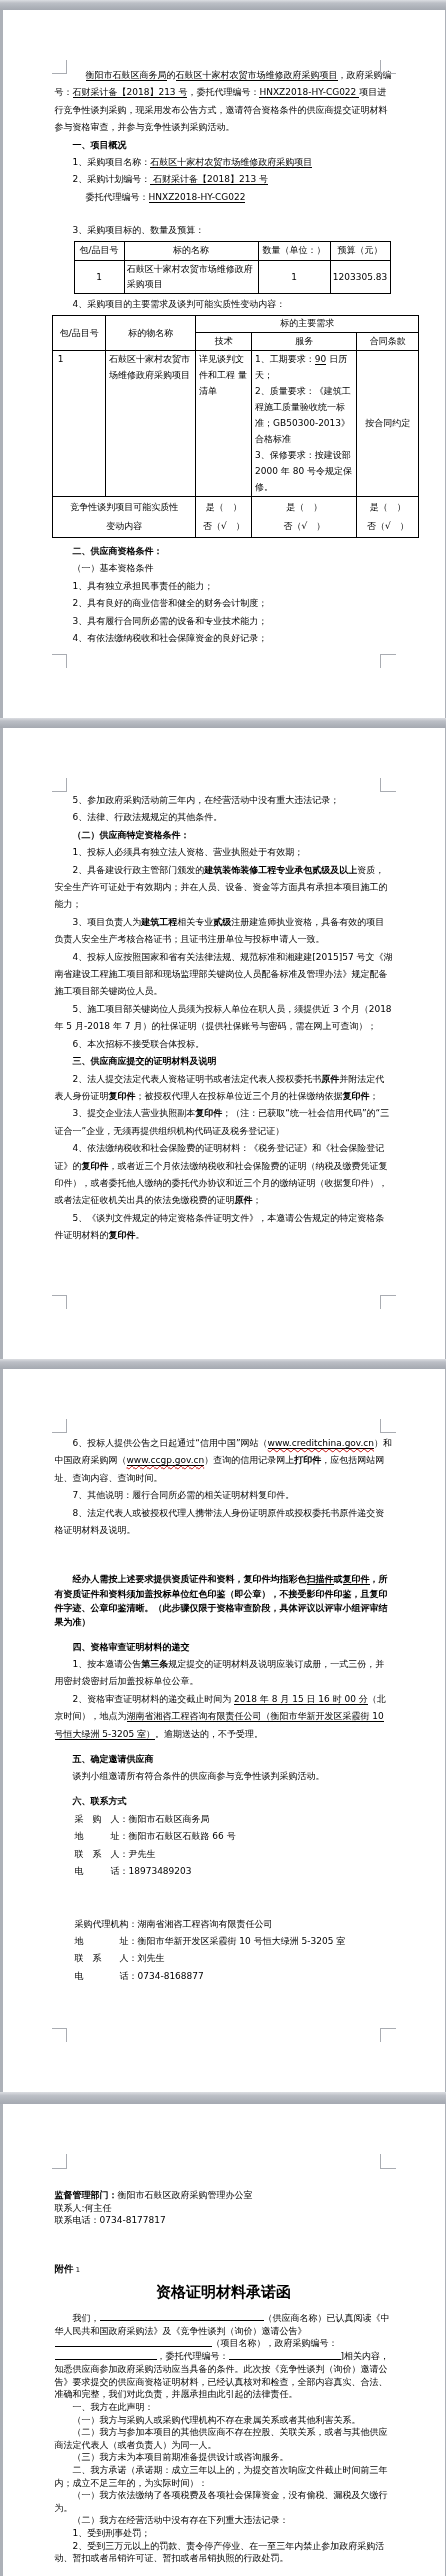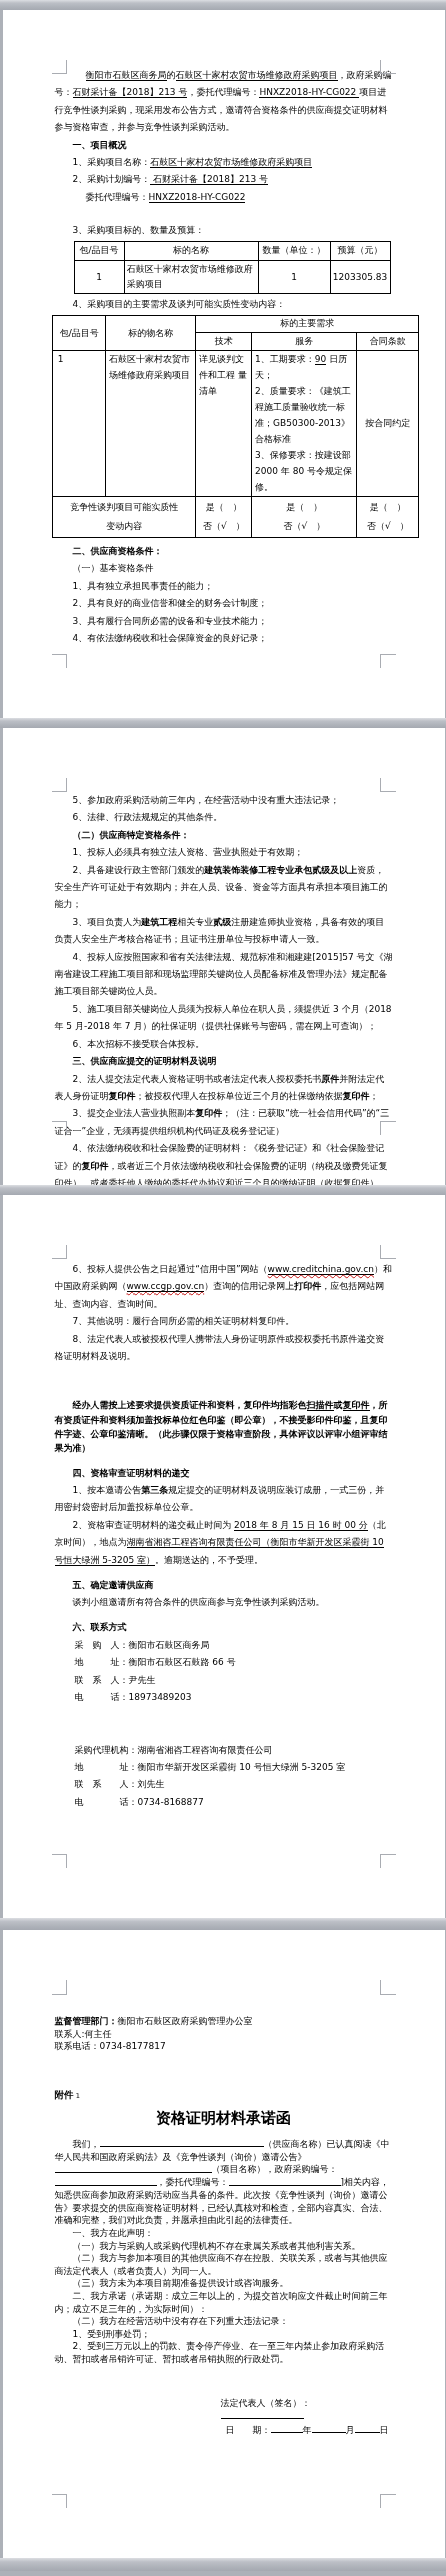--- a/index.html
+++ b/index.html
@@ -21,21 +21,21 @@
   .page{
     width:442px;
     margin:0 auto;
     background:#fff;
     position:relative;
     box-sizing:border-box;
     padding:0 52px;
     overflow:hidden;
   }
   .pg1{height:708px;padding-top:57px}
-  .pg2{height:457px;padding-top:64px}
+  .pg2{height:631px;padding-top:64px}
   .pg3{height:723px;padding-top:66px}
   .pg4{height:628px;padding-top:85px}
 
   
   .cm{position:absolute;width:14.6px;height:13.4px;border:0 solid #a9acb2;}
   .cm.tl{left:49px;top:50px;border-right-width:0.6px;border-bottom-width:0.6px;}
   .cm.tr{right:49px;top:50px;border-left-width:0.6px;border-bottom-width:0.6px;}
   .cm.bl{left:49px;bottom:50px;border-right-width:0.6px;border-top-width:0.6px;}
   .cm.br{right:49px;bottom:50px;border-left-width:0.6px;border-top-width:0.6px;}
 
@@ -253,20 +253,21 @@
       <div class="para noind"><span>联系电话：0734-8177817</span></div>
       <div class="para gap" style="height: 36px;"></div>
       <div class="para attach"><span class="b">附件</span><span> 1</span></div>
       <div class="para title"><span class="b">资格证明材料承诺函</span></div>
       <div class="para "><span>我们，</span><span class="blank" style="width: 164px;"></span><span>（供应商名称）已认真阅读《中华人民共和国政府采购法》及《竞争性谈判（询价）邀请公告》</span><span class="blank" style="width: 157px;"></span><span>（项目名称），政府采购编号：</span><span class="blank" style="width: 102px;"></span><span>，委托代理编号：</span><span class="blank" style="width: 112px;"></span><span>]相关内容，知悉供应商参加政府采购活动应当具备的条件。此次按《竞争性谈判（询价）邀请公告》要求提交的供应商资格证明材料，已经认真核对和检查，全部内容真实、合法、准确和完整，我们对此负责，并愿承担由此引起的法律责任。</span></div>
       <div class="para "><span>一、我方在此声明：</span></div>
       <div class="para "><span>（一）我方与采购人或采购代理机构不存在隶属关系或者其他利害关系。</span></div>
       <div class="para "><span>（二）我方与参加本项目的其他供应商不存在控股、关联关系，或者与其他供应商法定代表人（或者负责人）为同一人。</span></div>
       <div class="para "><span>（三）我方未为本项目前期准备提供设计或咨询服务。</span></div>
       <div class="para "><span>二、我方承诺（承诺期：成立三年以上的，为提交首次响应文件截止时间前三年内；成立不足三年的，为实际时间）：</span></div>
+      <div class="para "><span>（一）我方依法缴纳了各项税费及各项社会保障资金，没有偷税、漏税及欠缴行为。</span></div>
       <div class="para "><span>（二）我方在经营活动中没有存在下列重大违法记录：</span></div>
       <div class="para "><span>1、受到刑事处罚；</span></div>
       <div class="para "><span>2、受到三万元以上的罚款、责令停产停业、在一至三年内禁止参加政府采购活动、暂扣或者吊销许可证、暂扣或者吊销执照的行政处罚。</span></div>
       <div class="para sig"><span>法定代表人（签名）：</span><span class="blank" style="width: 83px;"></span></div>
       <div class="para sig2"><span>日　　期：</span><span class="blank" style="width: 32px;"></span><span>年</span><span class="blank" style="width: 34px;"></span><span>月</span><span class="blank" style="width: 25px;"></span><span>日</span></div>
     </div>
 </div>
 
 <div class="pgap gap-bottom"></div>
 

